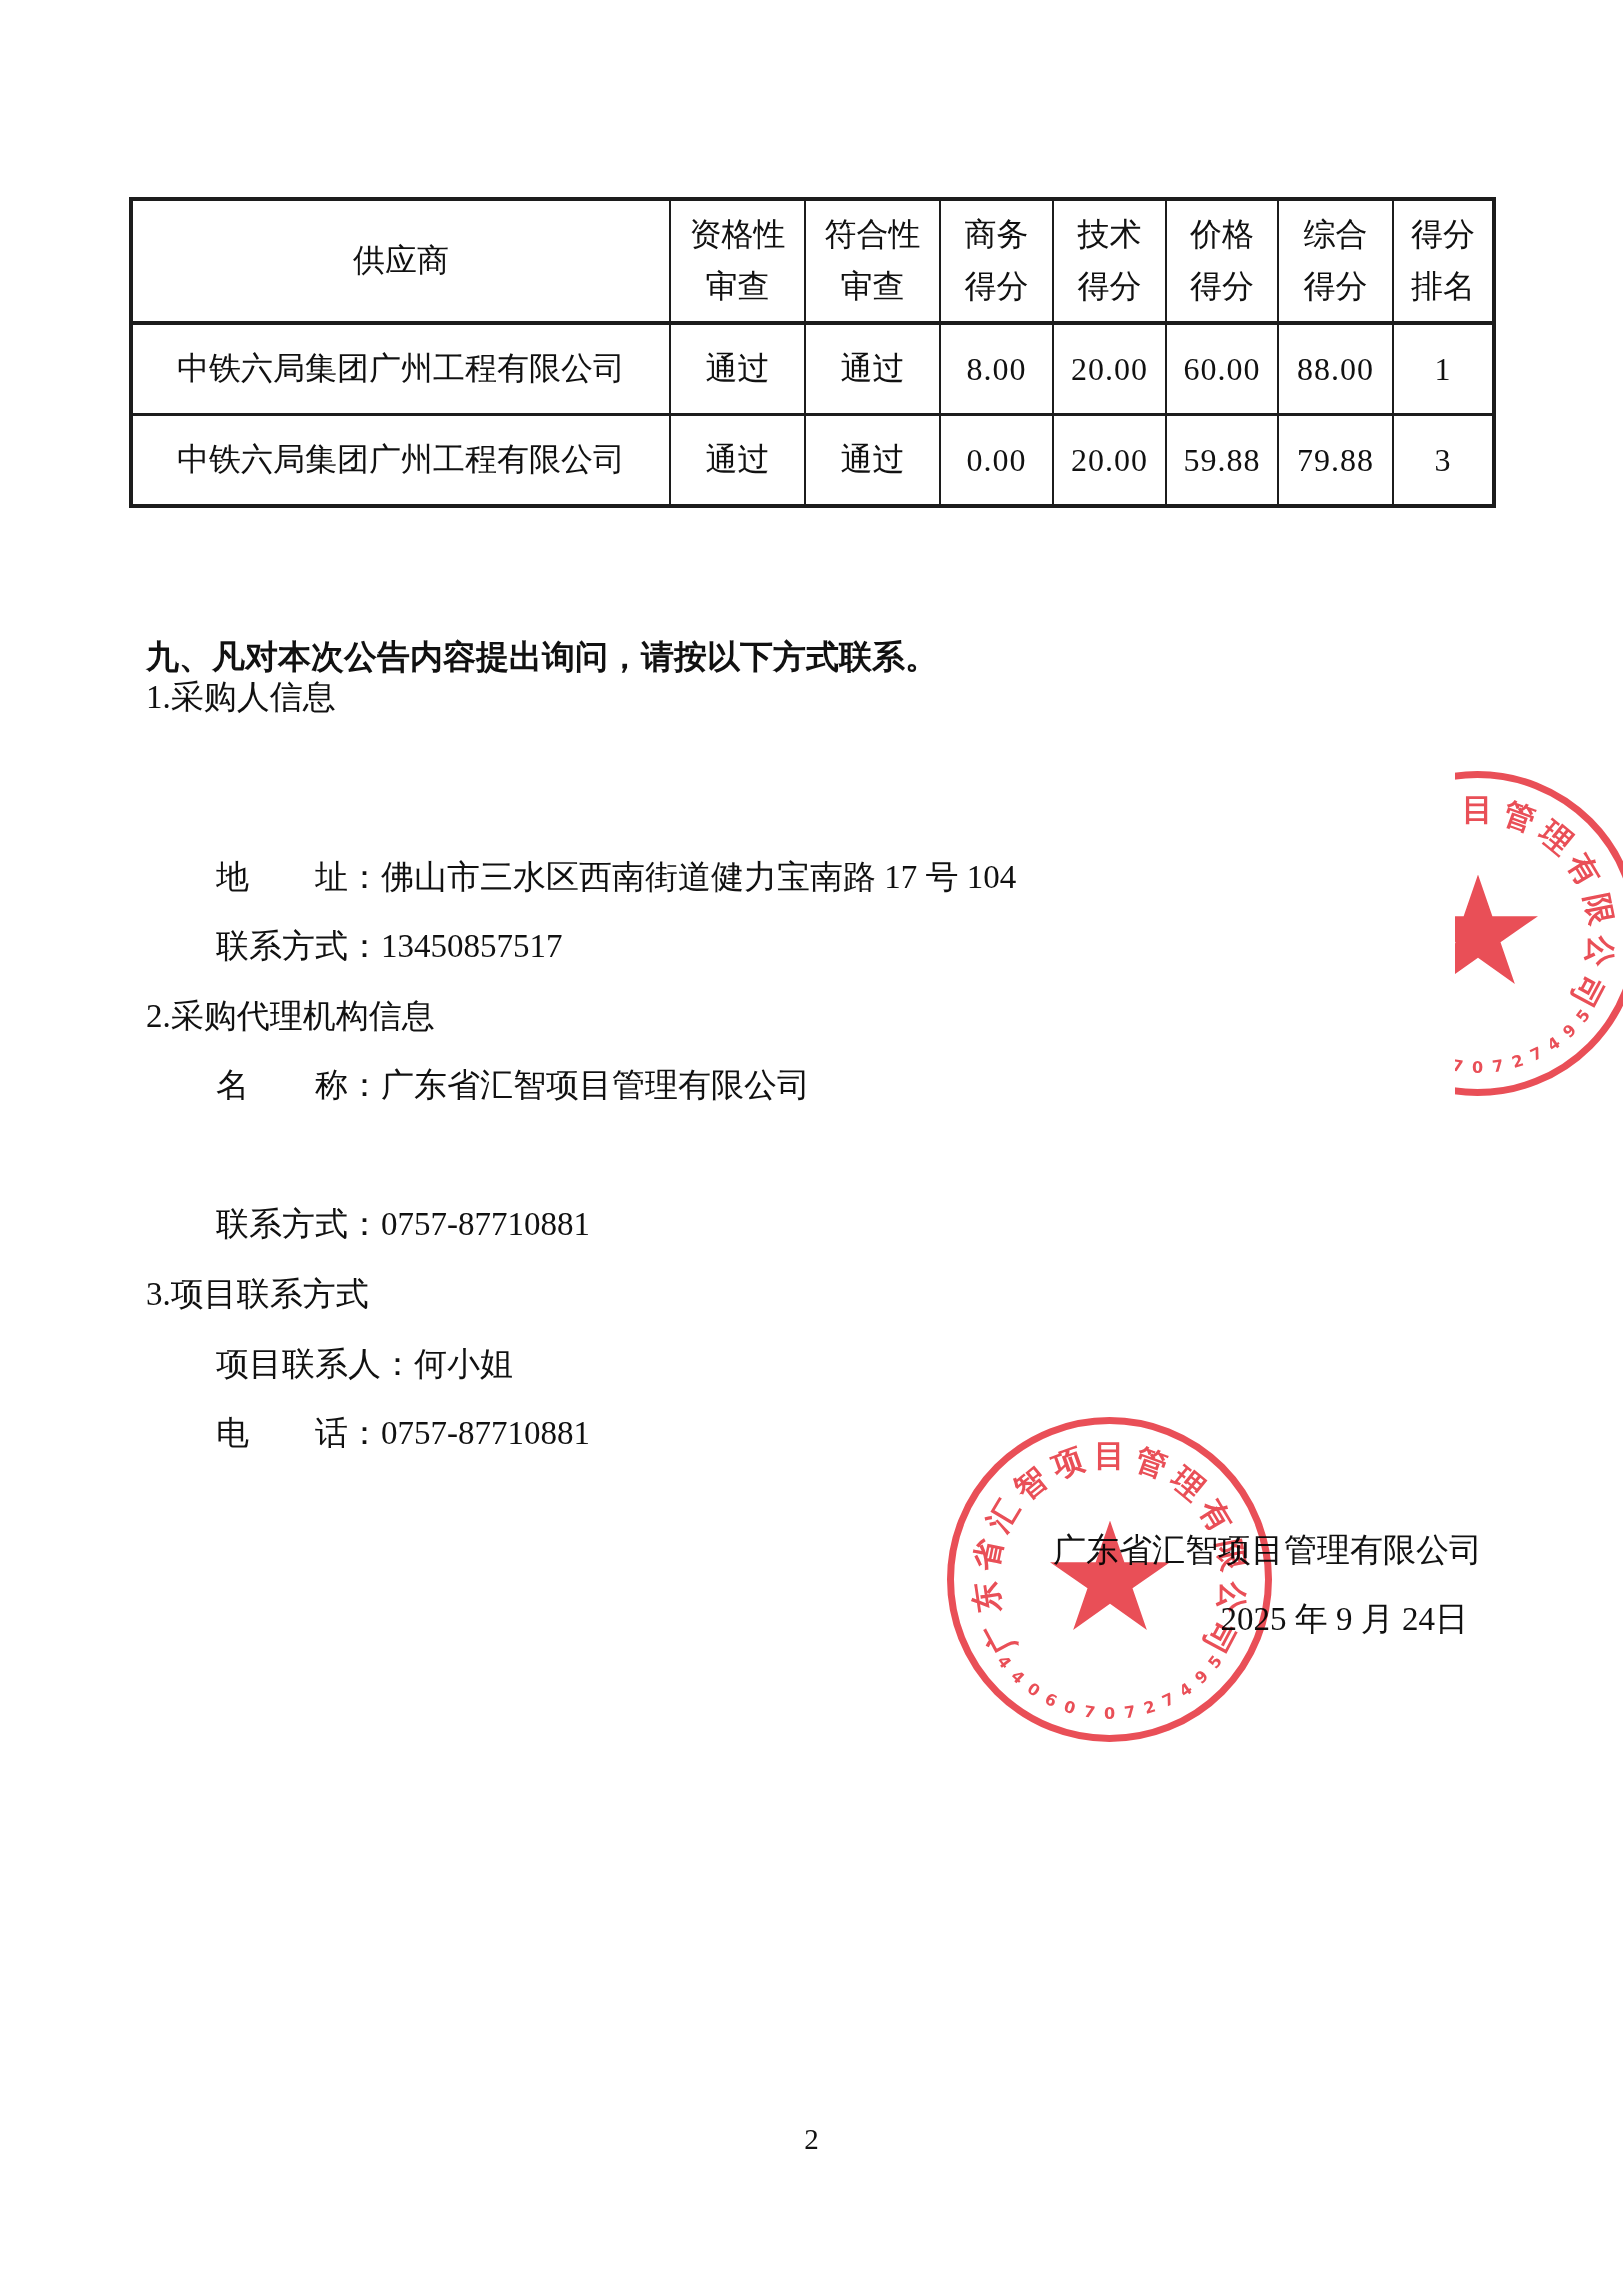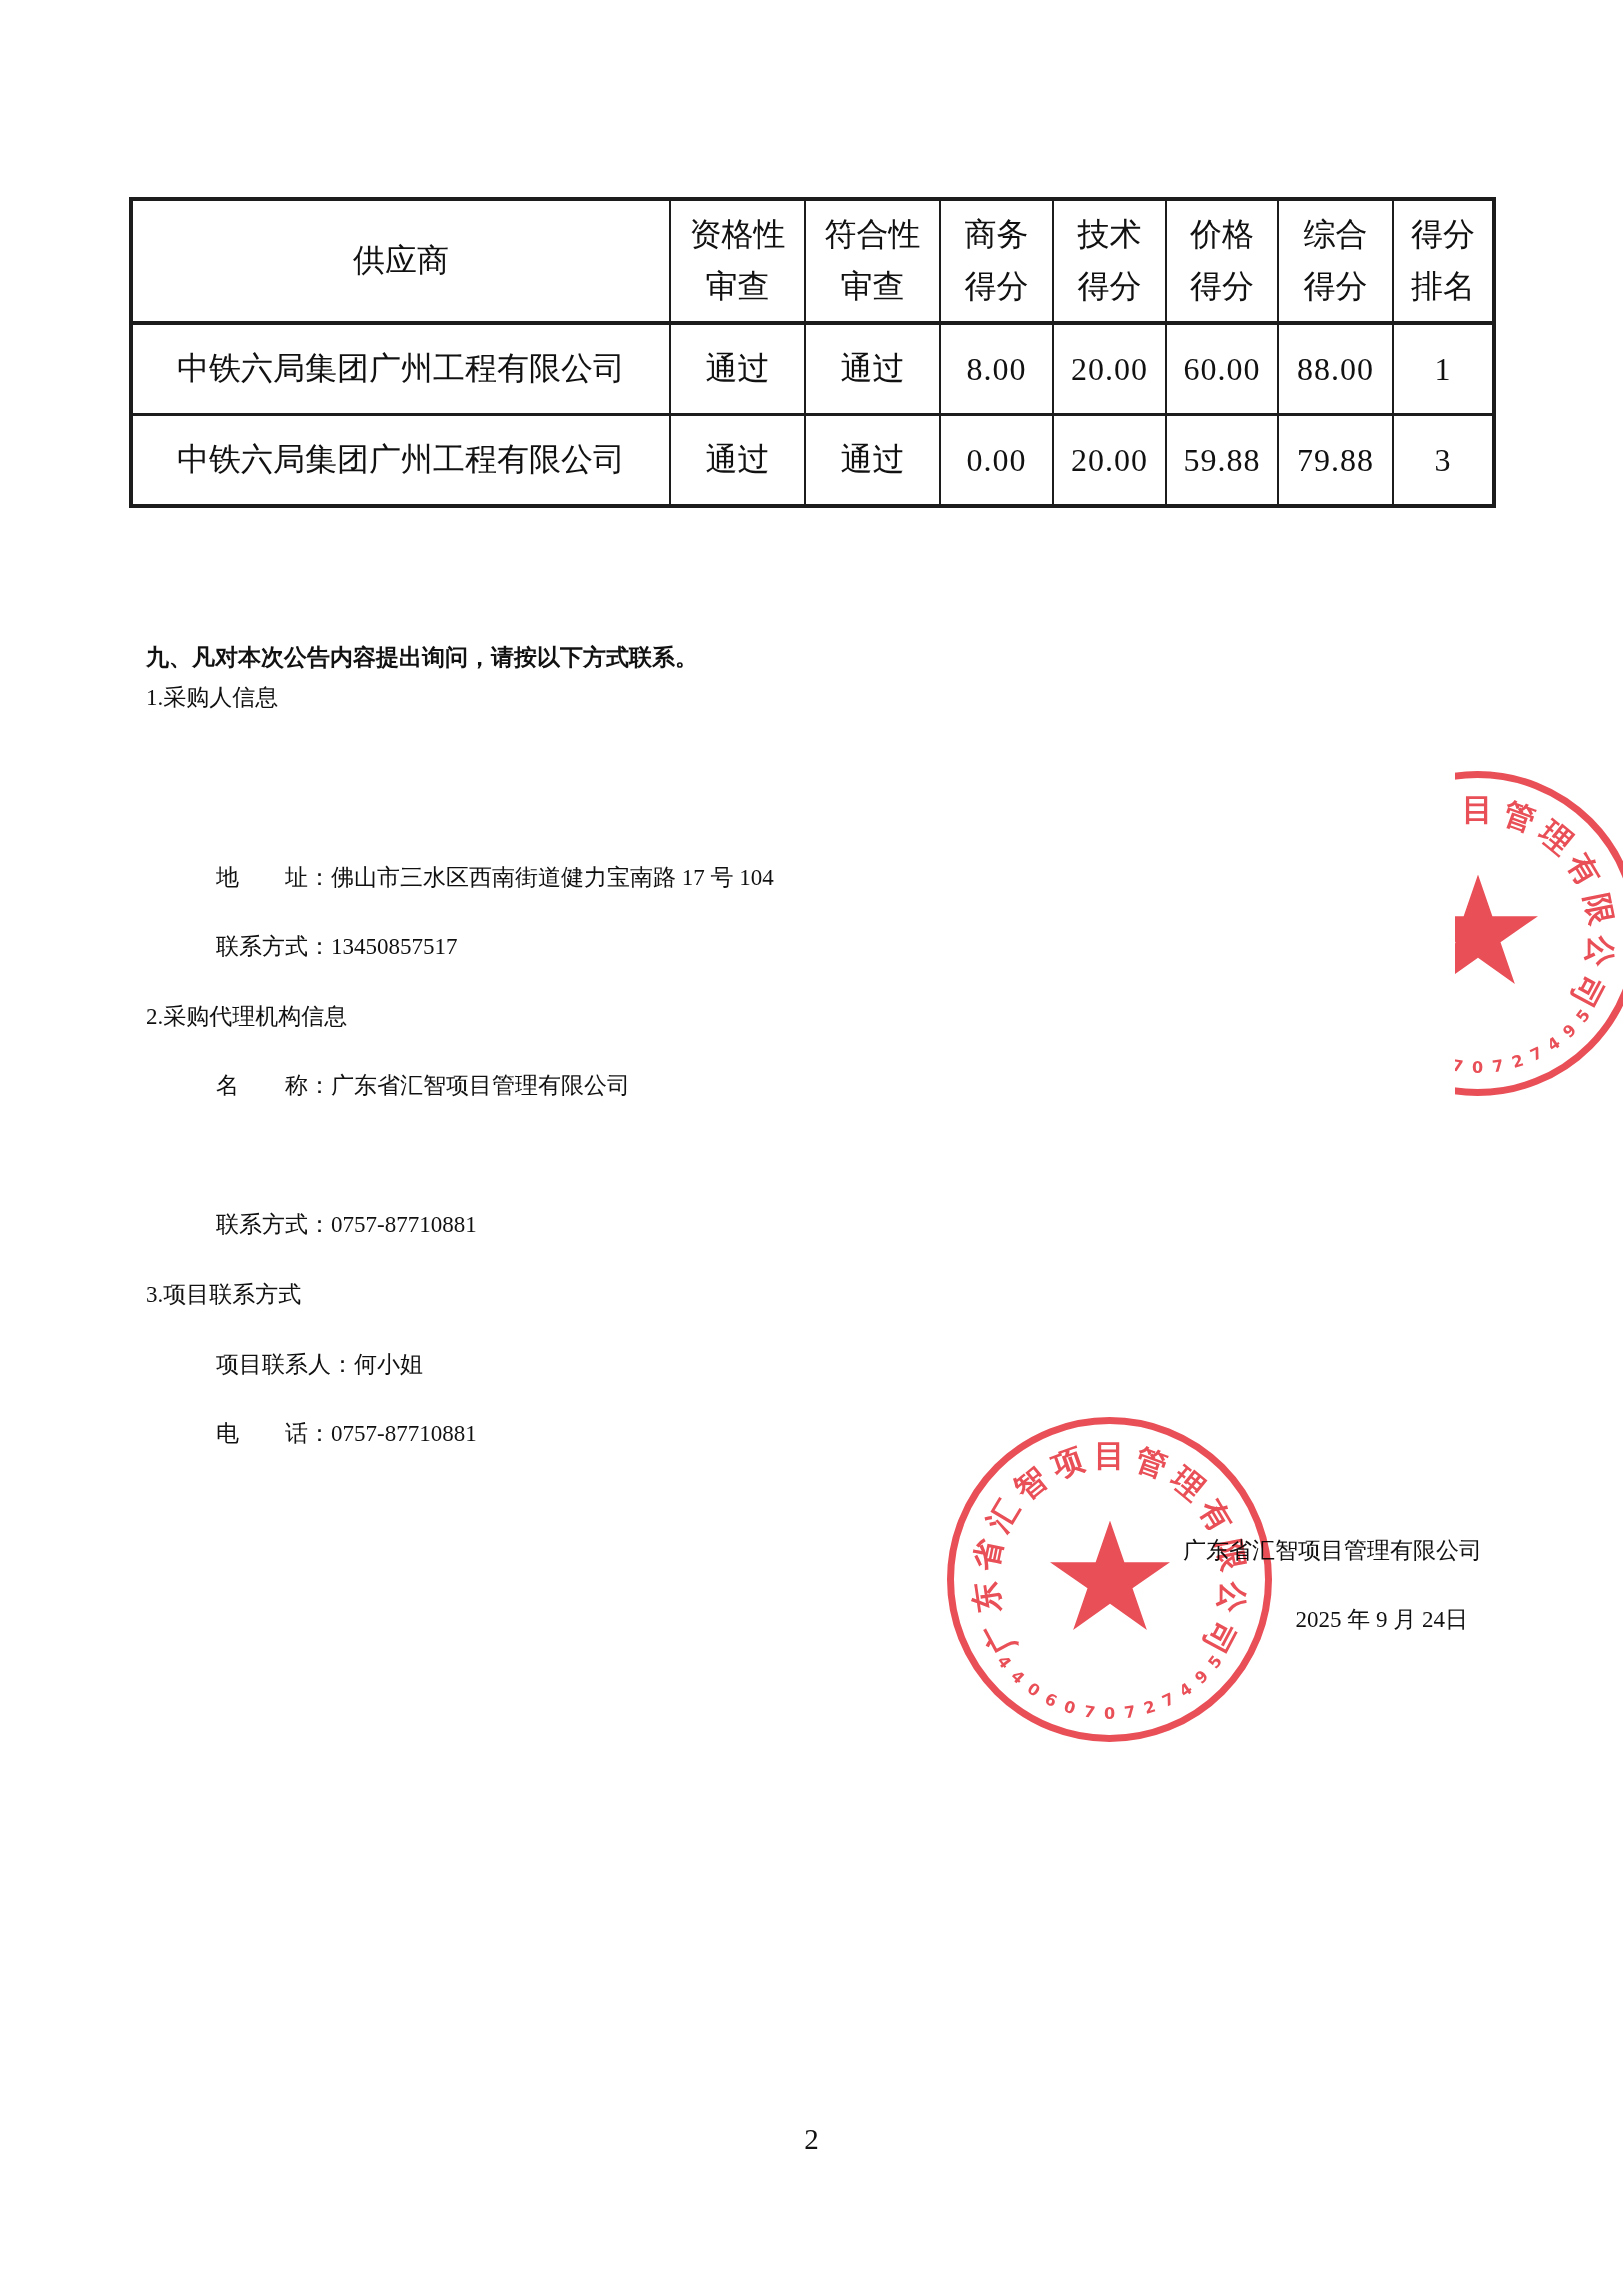--- a/index.html
+++ b/index.html
@@ -35,21 +35,21 @@
   .score-table thead th { height: 120px; border-bottom: 4.1px solid #1c1c1c; }
   .score-table tbody td { height: 88px; }
   .score-table tbody tr + tr td { border-top: 3.6px solid #1c1c1c; }
   .hdr-line { display: block; line-height: 1.62; }
   .hdr-line:empty { display: none; }
   .num-cell { font-family: "Liberation Serif", serif; letter-spacing: 1px; }
 
   
   .line {
     position: absolute;
-    font-size: 23px;
+    font-size: 33px;
     line-height: 41px;
     white-space: nowrap;
     z-index: 1;
   }
   .bold { font-weight: bold; }
   .indent0 { left: 146px; }
   .indent1 { left: 216px; }
   .right-align { right: 141px; text-align: right; left: auto; }
 
   .page-number {

